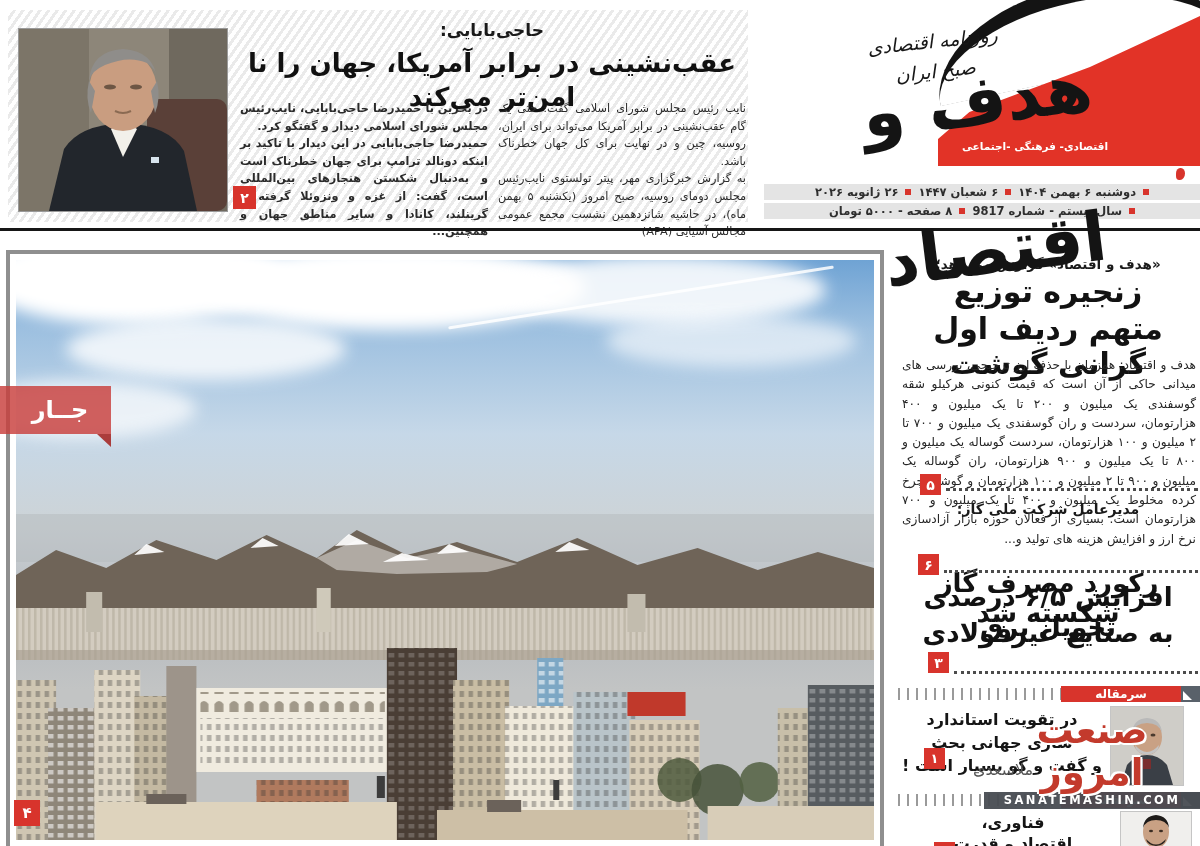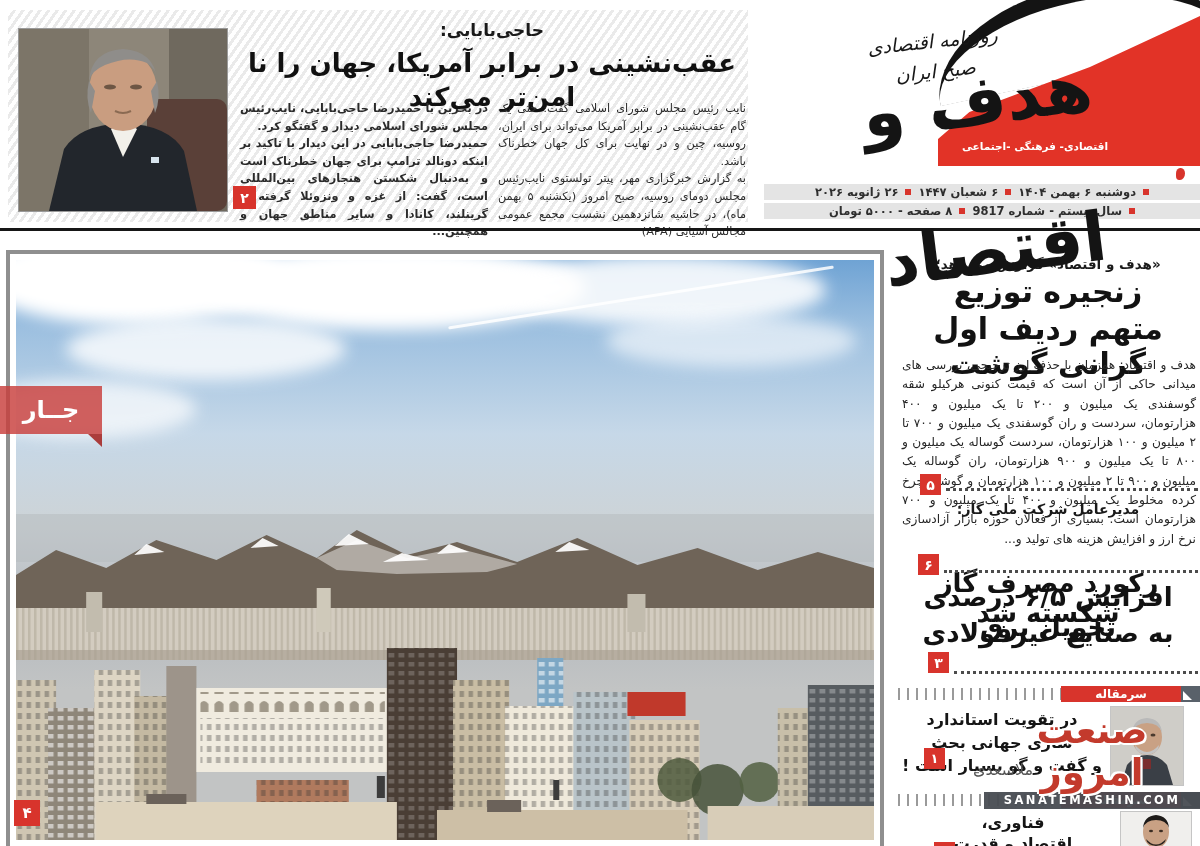--- a/index.html
+++ b/index.html
@@ -50,21 +50,21 @@
   #photo{position:relative;width:100%;height:100%;overflow:hidden;
     background:linear-gradient(180deg,#6fa3d4 0%,#9dc0e0 12%,#c6d8e8 30%,#cdd3d6 46%,#b4b9bf 60%,#c2c4c4 74%);}
   .cloud{position:absolute;background:#ffffff;border-radius:50%;filter:blur(8px);}
   #contrail{position:absolute;left:430px;top:36px;width:390px;height:3px;
     background:rgba(255,255,255,.85);transform:rotate(-9deg);border-radius:2px;}
   #scape{position:absolute;left:0;bottom:0;width:100%;height:360px;}
   #photo-headline{position:absolute;left:4px;top:30px;width:548px;font-size:38px;font-weight:bold;
     color:#0e0e0e;text-align:center;
     text-shadow:2px 0 #fff,-2px 0 #fff,0 2px #fff,0 -2px #fff,2px 2px #fff,-2px -2px #fff,2px -2px #fff,-2px 2px #fff;}
   #jaaar{left:0;top:386px;width:102px;height:48px;background:rgba(200,62,60,.82);z-index:20;
-    color:#fff;font-weight:bold;font-size:24px;display:flex;align-items:center;justify-content:center;}
+    color:#fff;font-weight:bold;font-size:24px;display:flex;align-items:center;justify-content:center;padding-left:9px;}
   #jaaar:after{content:"";position:absolute;right:0;bottom:-13px;
     border-top:13px solid rgba(165,42,40,.9);border-left:14px solid transparent;}
 
   
   .kicker{left:900px;width:296px;font-size:13.5px;}
   #meat-kicker{top:256px;}
   .h-big{left:898px;width:300px;font-size:30px;color:#121212;}
   #meat-h1{top:274px;} #meat-h2{top:311px;}
   #meat-body{left:902px;top:356px;width:294px;font-size:12.2px;line-height:19.3px;
     text-align:justify;color:#262626;}

